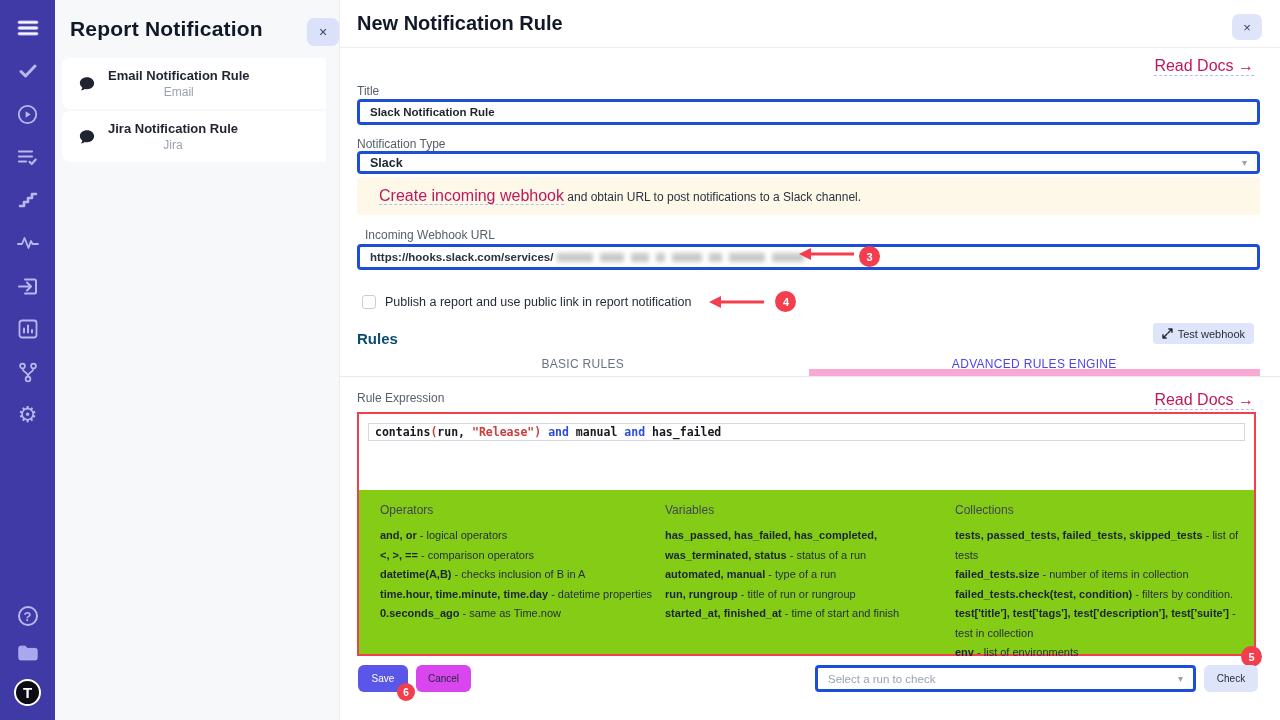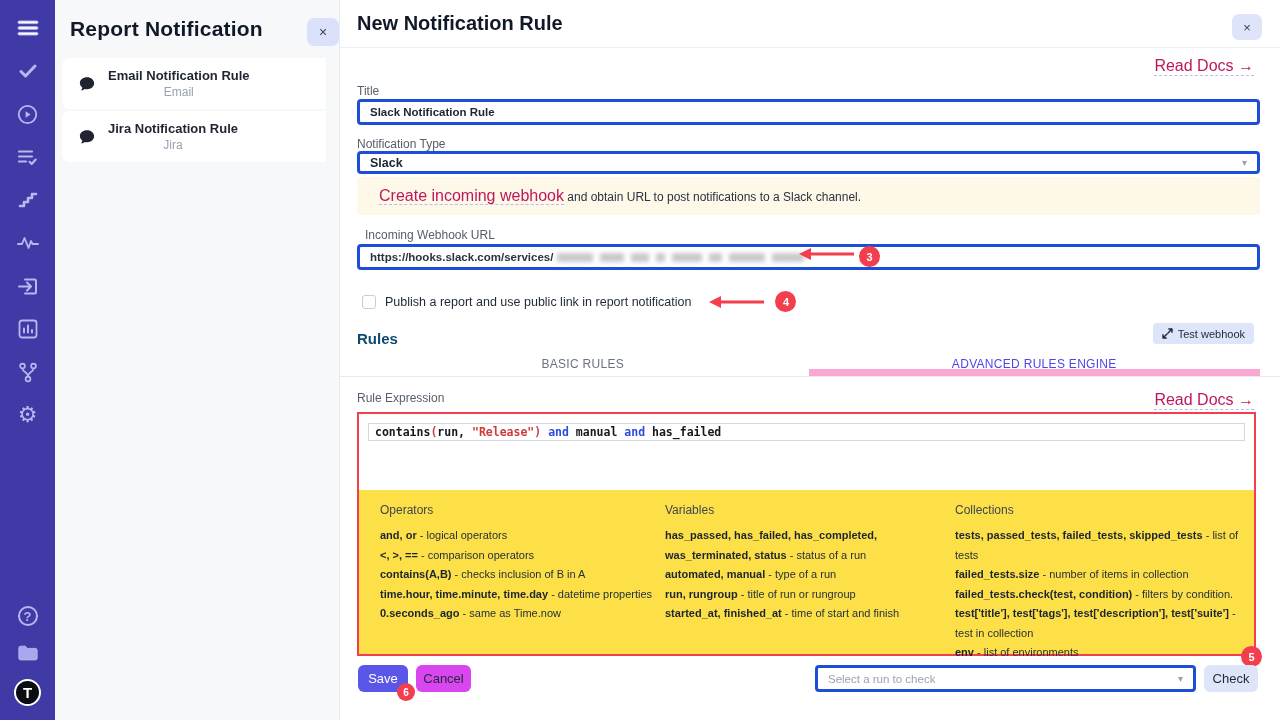--- a/index.html
+++ b/index.html
@@ -59,29 +59,29 @@
   .tabs { left:17px; right:20px; top:353px; height:24px; display:flex; }
   .tab { flex:1; text-align:center; font-size:12px; letter-spacing:.3px; color:#6b7280; padding-top:4px; cursor:pointer; }
   .tab.active { color:#4c46e5; border-bottom:8px solid #f9a8d4; }
   .tabs-divider { left:0; right:0; top:376px; height:1px; background:#e8eaee; }
   .lbl-expr { left:17px; top:391px; }
   .read-docs-2 { right:26px; top:391px; }
 
   .red-box { left:17px; right:24px; top:412px; height:244px; border:2px solid #f23e4d; background:#fff; }
   .code-line { margin:9px 9px 0; border:1px solid #d5d9de; background:#fff; padding:1px 6px; font-family:"DejaVu Sans Mono", monospace; font-size:11.5px; font-weight:700; color:#15181d; white-space:pre; }
   .tk-k { color:#2b4bdb; } .tk-s { color:#d03a3a; } .tk-par { color:#c24545; } .tk-p { color:#15181d; }
-  .help-area { position:absolute; left:0; right:0; bottom:0; top:76px; background:#fde047; }
+  .help-area { position:absolute; left:0; right:0; bottom:0; top:76px; background:#84cc16; }
   .help-col { position:absolute; top:13px; }
   .hc-1 { left:21px; width:288px; } .hc-2 { left:306px; width:282px; } .hc-3 { left:596px; width:294px; }
   .help-h { font-size:12px; color:#3d4752; margin-bottom:9px; }
   .help-item { font-size:11px; color:#26303c; line-height:19.5px; }
   .help-item b { font-weight:700; color:#1c2530; }
   .circ5 { left:901px; top:646px; }
 
-  .btn { border:none; border-radius:6px; font-family:inherit; font-size:13px; cursor:pointer; display:flex; align-items:center; justify-content:center; }
+  .btn { border:none; border-radius:6px; font-family:inherit; font-size:10px; cursor:pointer; display:flex; align-items:center; justify-content:center; }
   .btn-save { left:18px; top:665px; width:50px; height:27px; background:#5a57e8; color:#fff; }
   .btn-cancel { left:76px; top:665px; width:55px; height:27px; background:#d946ef; color:#1f2937; }
   .circ6 { left:57px; top:683px; width:18px; height:18px; font-size:10px; }
   .sel-run { left:475px; top:665px; width:381px; height:27px; font-weight:400; color:#9aa2af; justify-content:space-between; }
   .btn-check { left:864px; top:665px; width:54px; height:27px; background:#dee4f9; color:#1f2937; }
 </style>
 </head>
 <body>
 
 <div class="sidebar">
@@ -254,21 +254,21 @@
   <div class="abs field-label lbl-expr">Rule Expression</div>
   <a class="abs link read-docs-2">Read Docs →</a>
 
   <div class="abs red-box">
     <div class="code-line"><span class="tk-p">contains</span><span class="tk-par">(</span><span class="tk-p">run, </span><span class="tk-s">"Release"</span><span class="tk-par">)</span><span class="tk-p"> </span><span class="tk-k">and</span><span class="tk-p"> manual </span><span class="tk-k">and</span><span class="tk-p"> has_failed</span></div>
     <div class="help-area">
       <div class="help-col hc-1">
           <div class="help-h">Operators</div>
           <div class="help-item"><b>and, or</b> - logical operators</div>
           <div class="help-item"><b>&lt;, &gt;, ==</b> - comparison operators</div>
-          <div class="help-item"><b>contains(A,B)</b> - checks inclusion of B in A</div>
+          <div class="help-item"><b>datetime(A,B)</b> - checks inclusion of B in A</div>
           <div class="help-item"><b>time.hour, time.minute, time.day</b> - datetime properties</div>
           <div class="help-item"><b>0.seconds_ago</b> - same as Time.now</div>
         </div>
       <div class="help-col hc-2">
           <div class="help-h">Variables</div>
           <div class="help-item"><b>has_passed, has_failed, has_completed, was_terminated, status</b> - status of a run</div>
           <div class="help-item"><b>automated, manual</b> - type of a run</div>
           <div class="help-item"><b>run, rungroup</b> - title of run or rungroup</div>
           <div class="help-item"><b>started_at, finished_at</b> - time of start and finish</div>
         </div>

